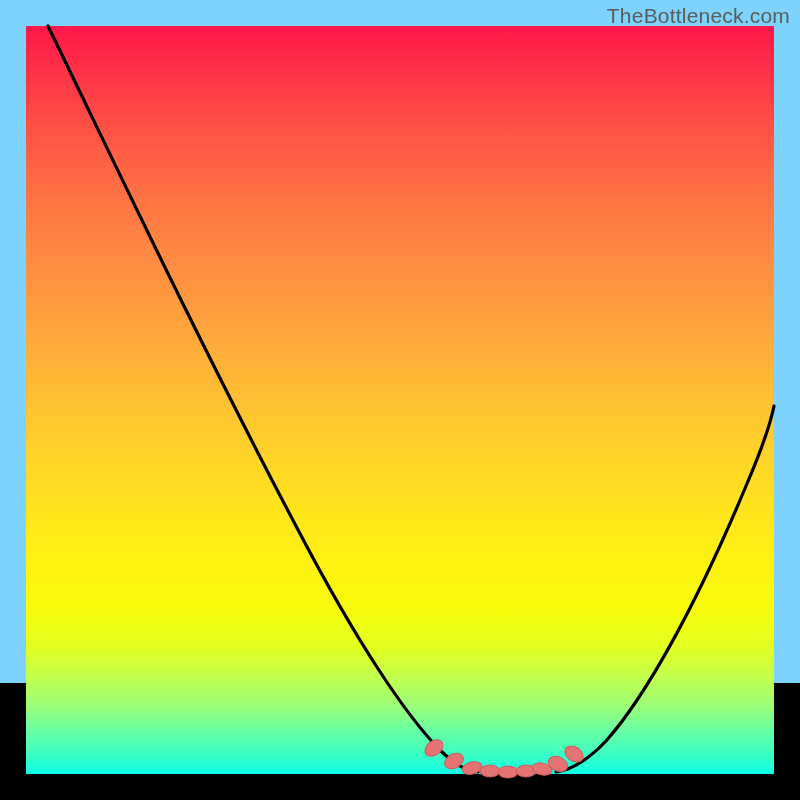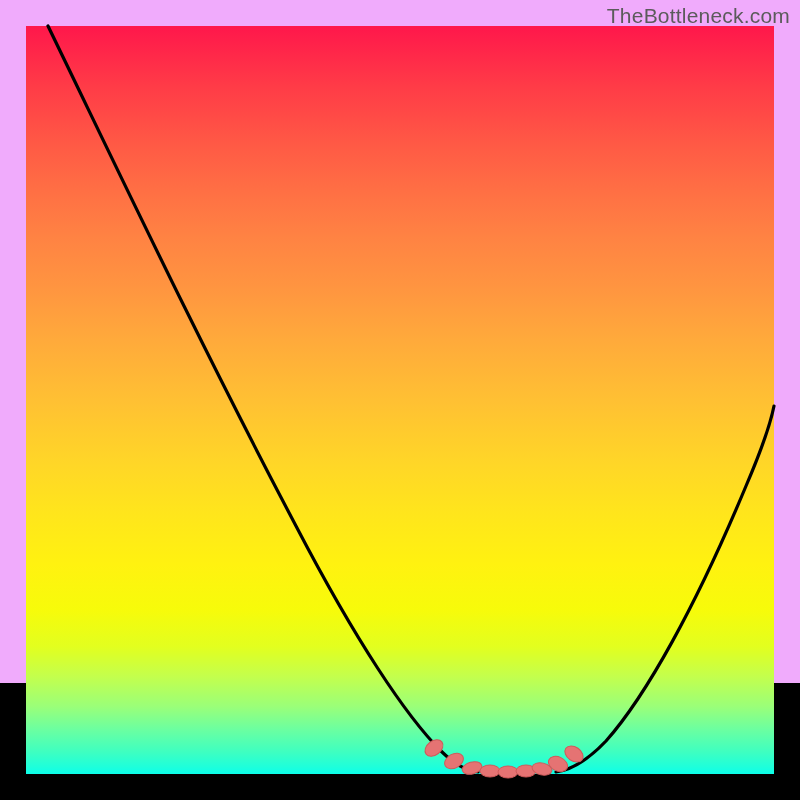--- a/index.html
+++ b/index.html
@@ -8,21 +8,21 @@
     width: 800px;
     height: 800px;
     background: #000;
     overflow: hidden;
     font-family: Arial, Helvetica, sans-serif;
   }
   .canvas {
     position: relative;
     width: 800px;
     height: 683px;
-    background: #f0abfc;
+    background: #7dd3fc;
   }
   .plot-area {
     position: absolute;
     left: 26px;
     top: 26px;
     width: 748px;
     height: 748px;
     background: linear-gradient(to bottom,
       #ff174b 0%,
       #ff3b47 8%,

